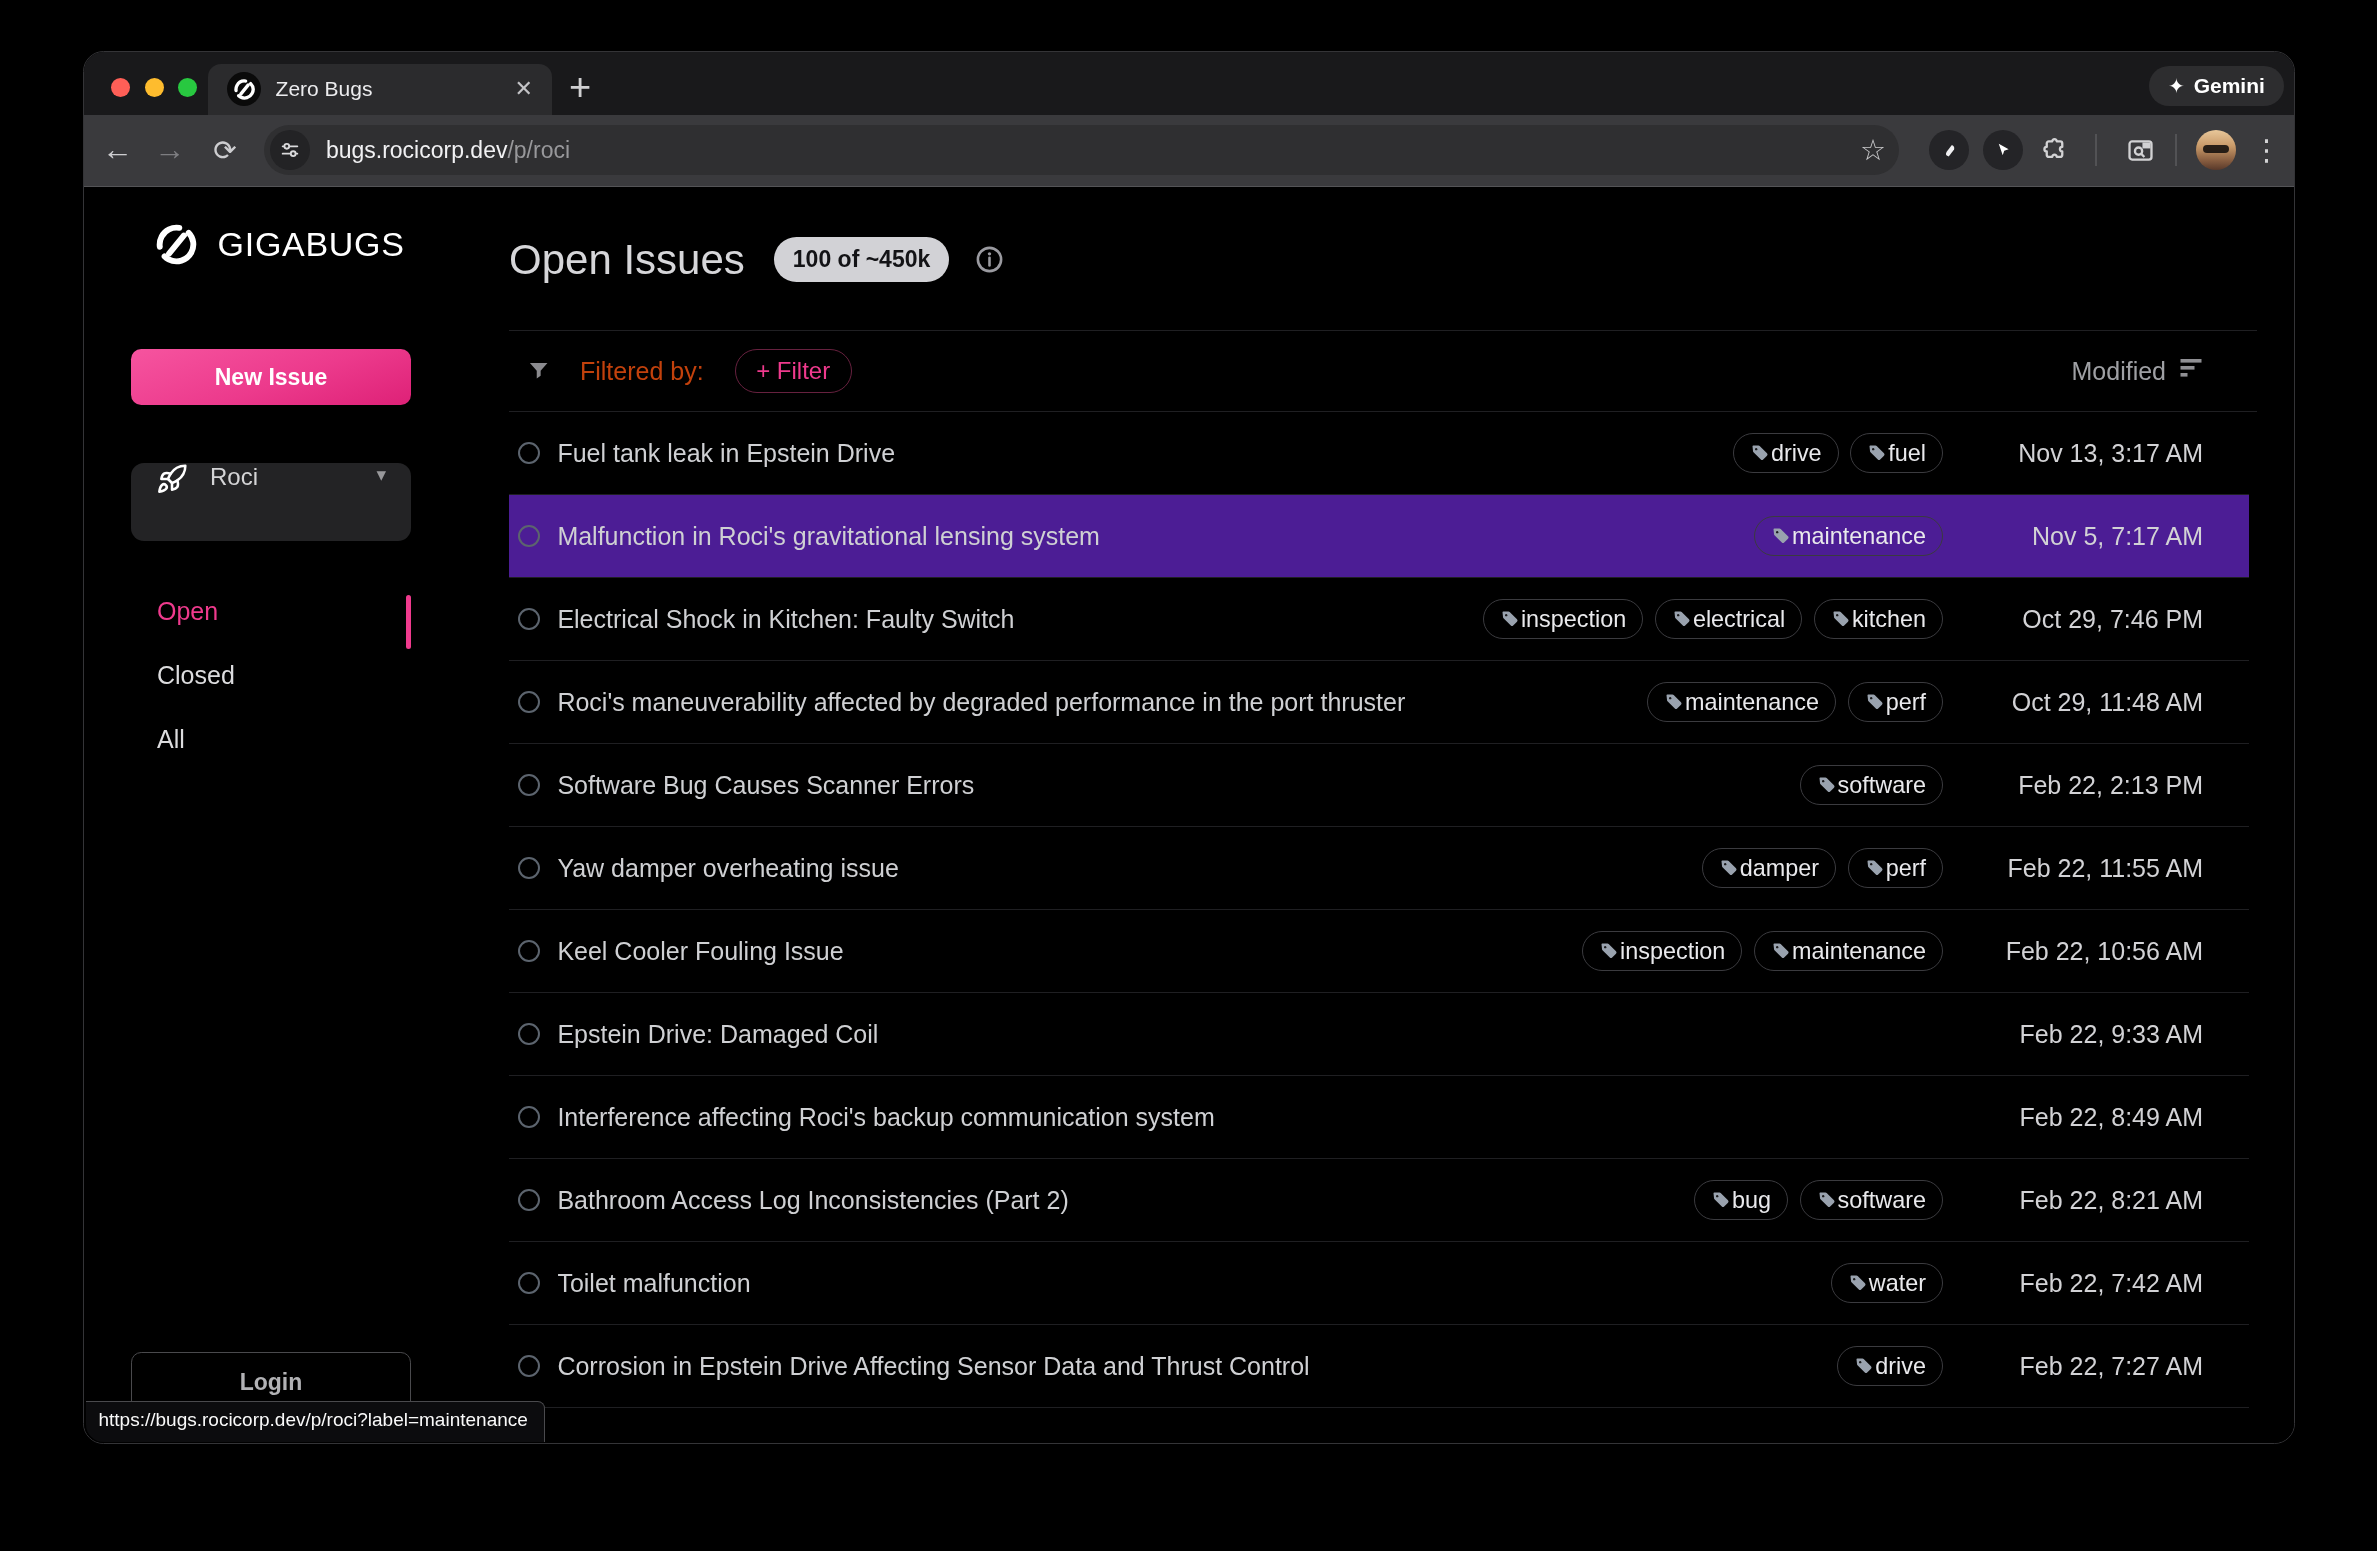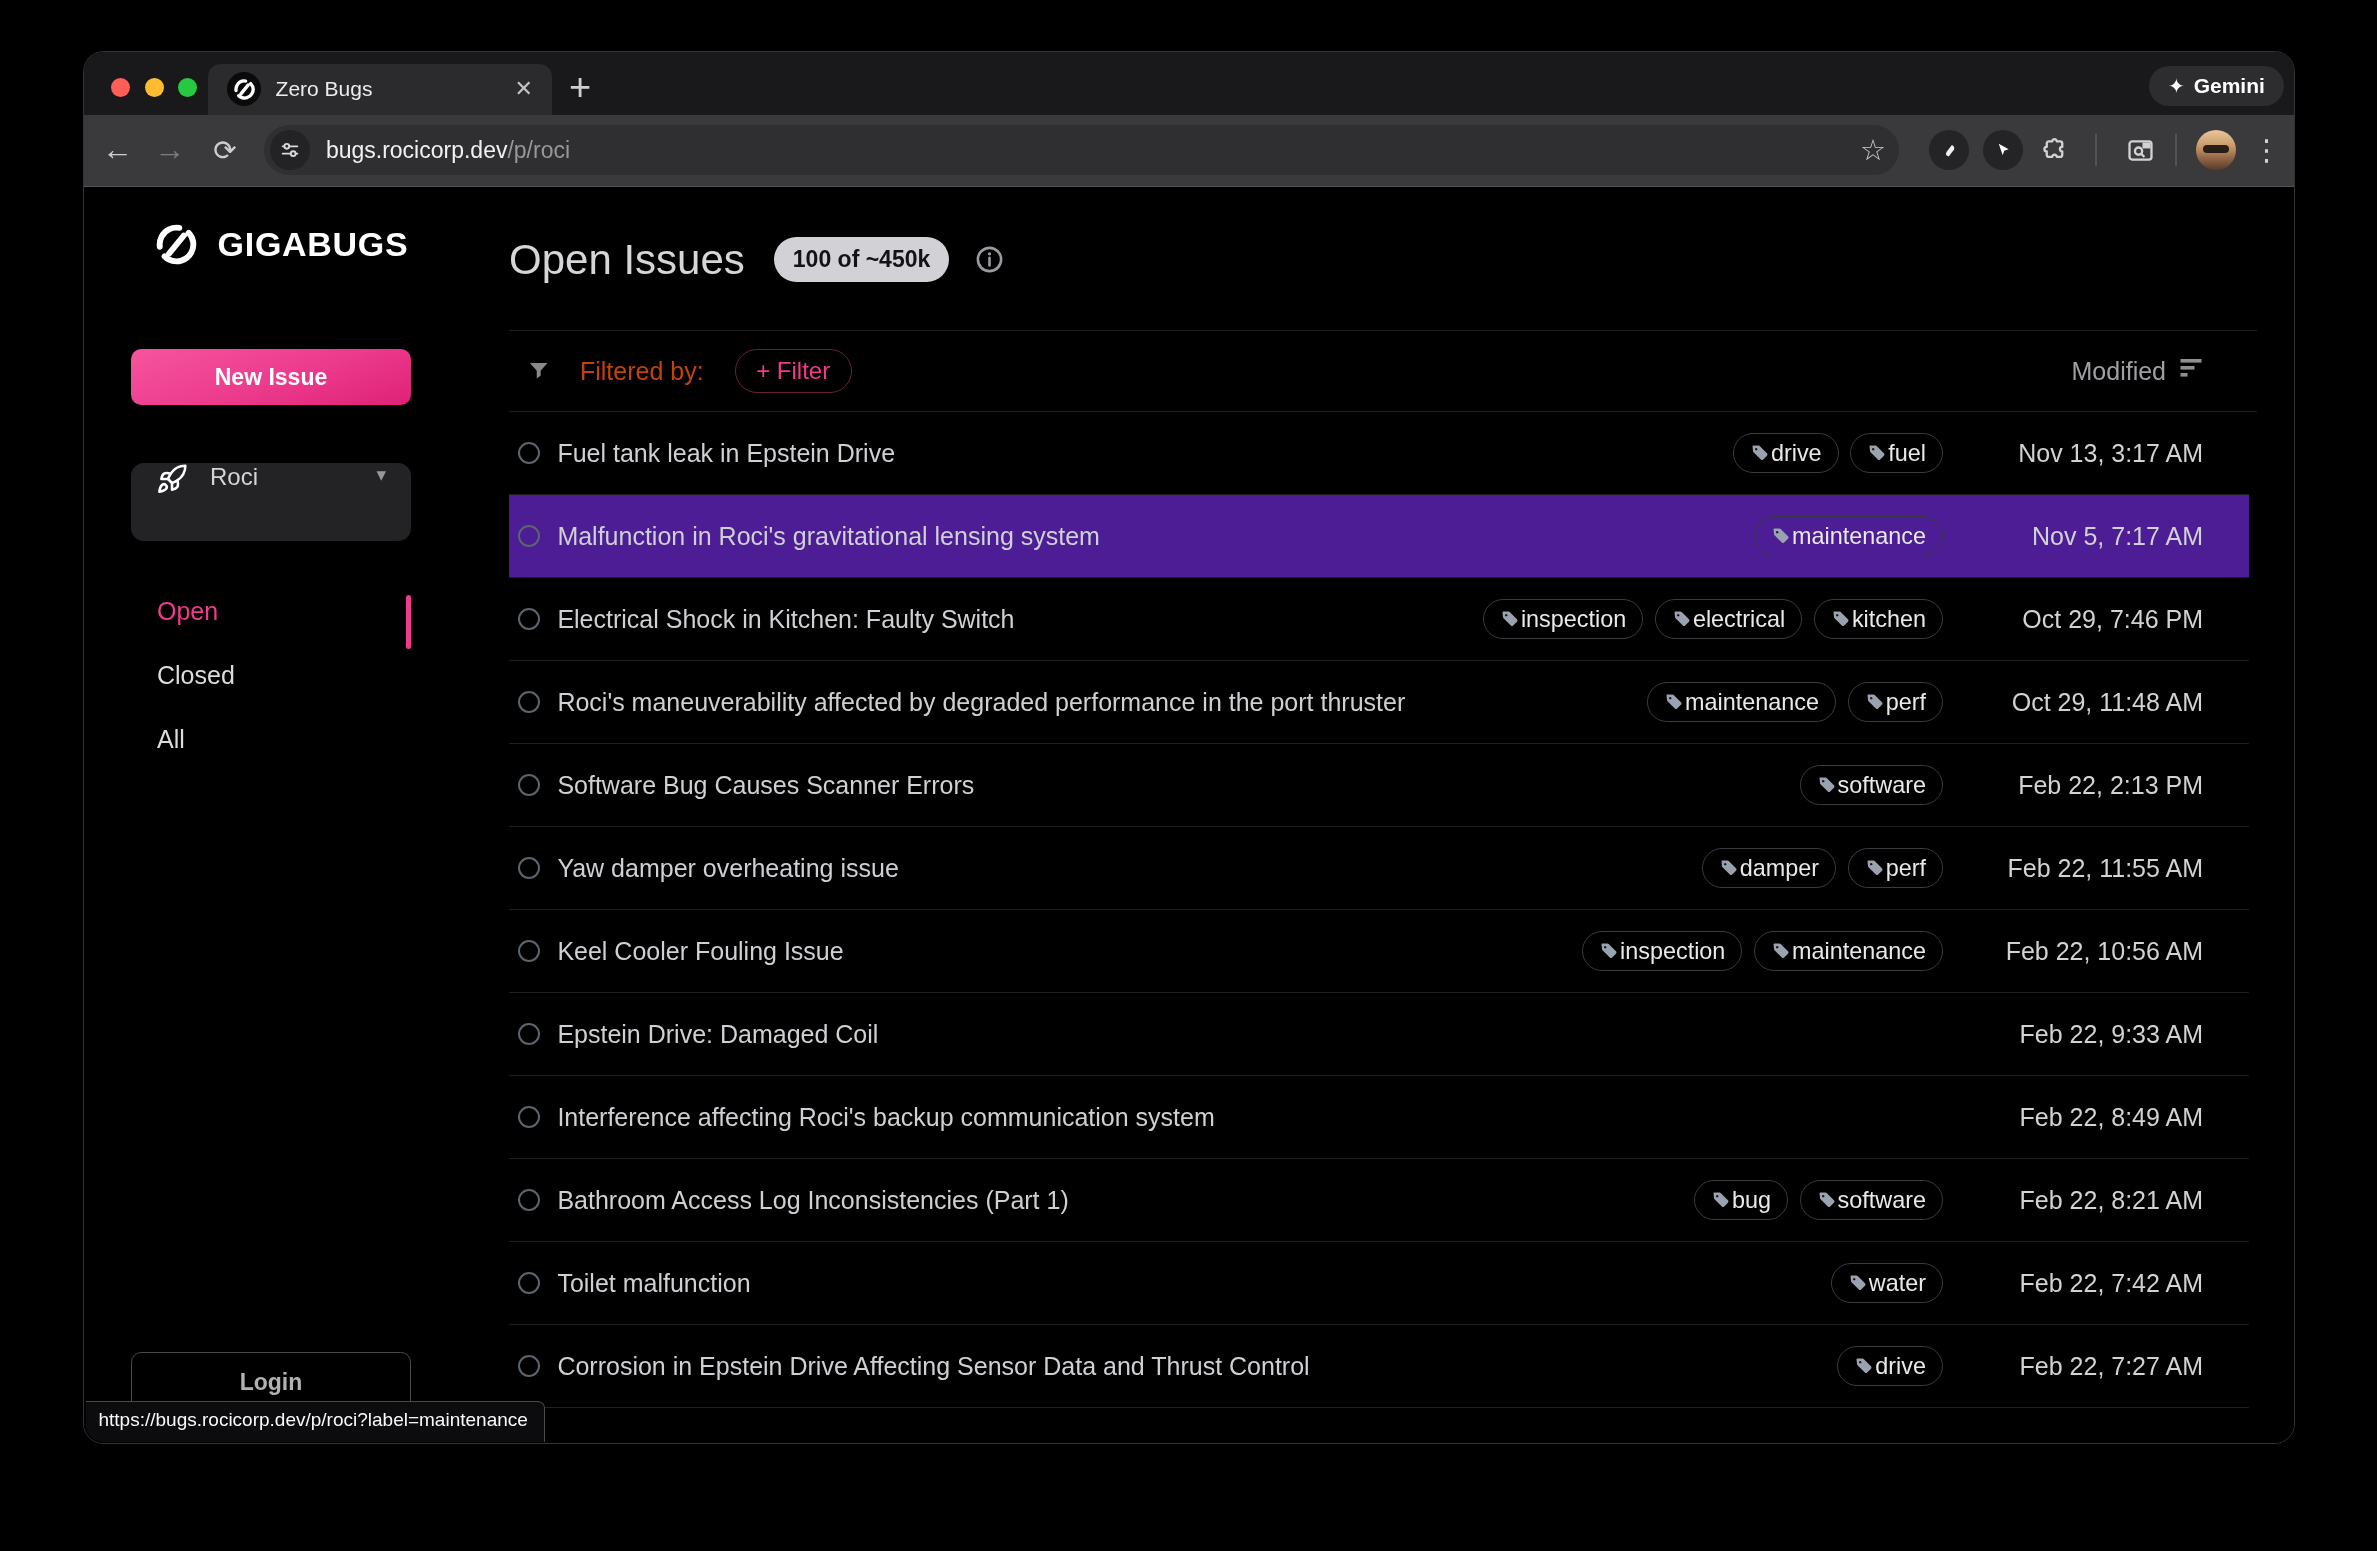--- a/index.html
+++ b/index.html
@@ -51,21 +51,21 @@
   .avatar .glasses{position:absolute;left:6.6px;top:14.6px;width:26px;height:8px;border-radius:4.4px;
     background:#17120e;opacity:.9}
   .dots{position:absolute;top:17.6px;width:29px;height:35px;color:#d2d2d4;font-size:29px;
     line-height:35px;text-align:center}
 
   
   .content{position:absolute;left:0;top:135px;right:0;bottom:0;background:#000}
 
   .sidebar{position:absolute;left:0;top:0;width:425px;bottom:0}
   .brand{position:absolute;left:69px;top:34px;display:flex;align-items:center;gap:17.6px}
-  .brand-name{color:#fff;font-size:34px;font-weight:700;letter-spacing:0.7px}
+  .brand-name{color:#fff;font-size:34px;font-weight:400;letter-spacing:0.7px}
   .new-issue{position:absolute;left:47px;top:162px;width:280px;height:56px;border-radius:10.2px;
     background:linear-gradient(160deg,#f6549f 0%,#ec3a8c 55%,#de2177 100%);
     display:flex;align-items:center;justify-content:center;color:#fff;font-size:23px;font-weight:700}
   .proj-select{position:absolute;left:47px;top:276px;width:280px;height:78px;background:#232325;
     border-radius:13px;display:flex;align-items:flex-start;padding:0 25px}
   .proj-label{color:#d4d4d6;font-size:24px;margin-left:22px;flex:1}
   .proj-caret{color:#98989b;font-size:19px}
   .nav-item{position:absolute;left:73px;font-size:25px;color:#dcdcde}
   .nav-item.active{color:#ef3a8d}
   .nav-bar{position:absolute;left:322px;top:408px;width:5.1px;height:54px;border-radius:2.9px;background:#ef3a8d}
@@ -392,21 +392,21 @@
     <span class="rdate">Feb 22, 9:33 AM</span>
   </div>
           <div class="row">
     <span class="circ"></span>
     <span class="row-title">Interference affecting Roci's backup communication system</span>
     <span class="labels"></span>
     <span class="rdate">Feb 22, 8:49 AM</span>
   </div>
           <div class="row">
     <span class="circ"></span>
-    <span class="row-title">Bathroom Access Log Inconsistencies (Part 1)</span>
+    <span class="row-title">Bathroom Access Log Inconsistencies (Part 2)</span>
     <span class="labels">
               <span class="chip">
     <svg width="20" height="20" viewBox="0 0 24 24">
       <path d="M3 4a1 1 0 0 1 1-1h6.2a2 2 0 0 1 1.4.6l8.8 8.8a2 2 0 0 1 0 2.8l-4.6 4.6a2 2 0 0 1-2.8 0L4.2 11A2 2 0 0 1 3.6 9.6z" fill="#99a2ae"></path>
       <circle cx="7.4" cy="7.4" r="1.4" fill="#1b1b1d"></circle>
     </svg>
     <span>bug</span>
   </span>
               <span class="chip">
     <svg width="20" height="20" viewBox="0 0 24 24">

